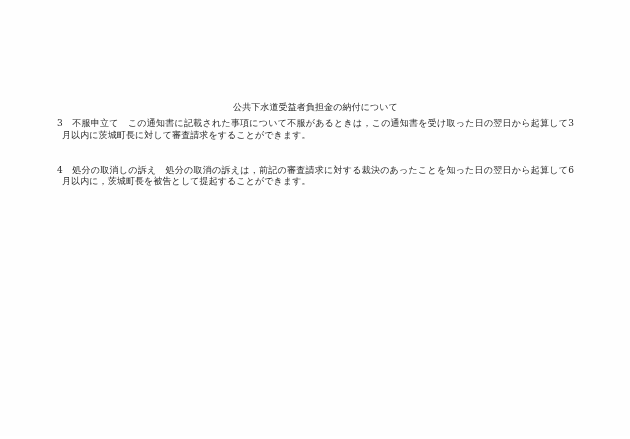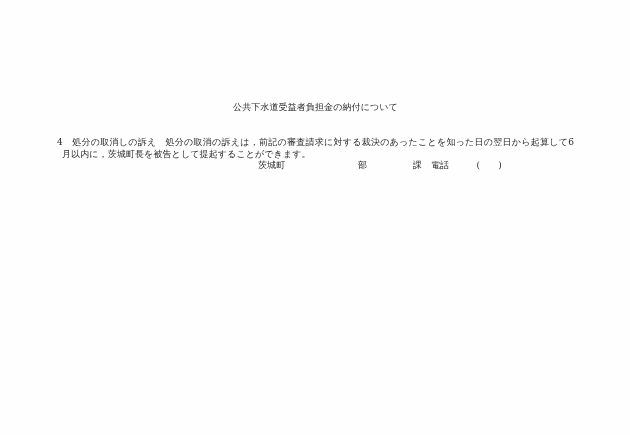--- a/index.html
+++ b/index.html
@@ -61,20 +61,20 @@
 <body>
 
 <div class="page">
   <div class="doc">
 
     <h1 class="doc-title">公共下水道受益者負担金の納付について</h1>
 
 
 
 
+    <p class="para hang gap-small">3　不服申立て　この通知書に記載された事項について不服があるときは，この通知書を受け取った日の翌日から起算して3月以内に茨城町長に対して審査請求をすることができます。</p>
 
     <p class="para hang gap-line">4　処分の取消しの訴え　処分の取消の訴えは，前記の審査請求に対する裁決のあったことを知った日の翌日から起算して6月以内に，茨城町長を被告として提起することができます。</p>
 
 
-    <p class="contact-line">茨城町　　　　　　　　部　　　　　課　電話　　　(　　)</p>
 
   </div>
 </div>
 
 </body></html>

